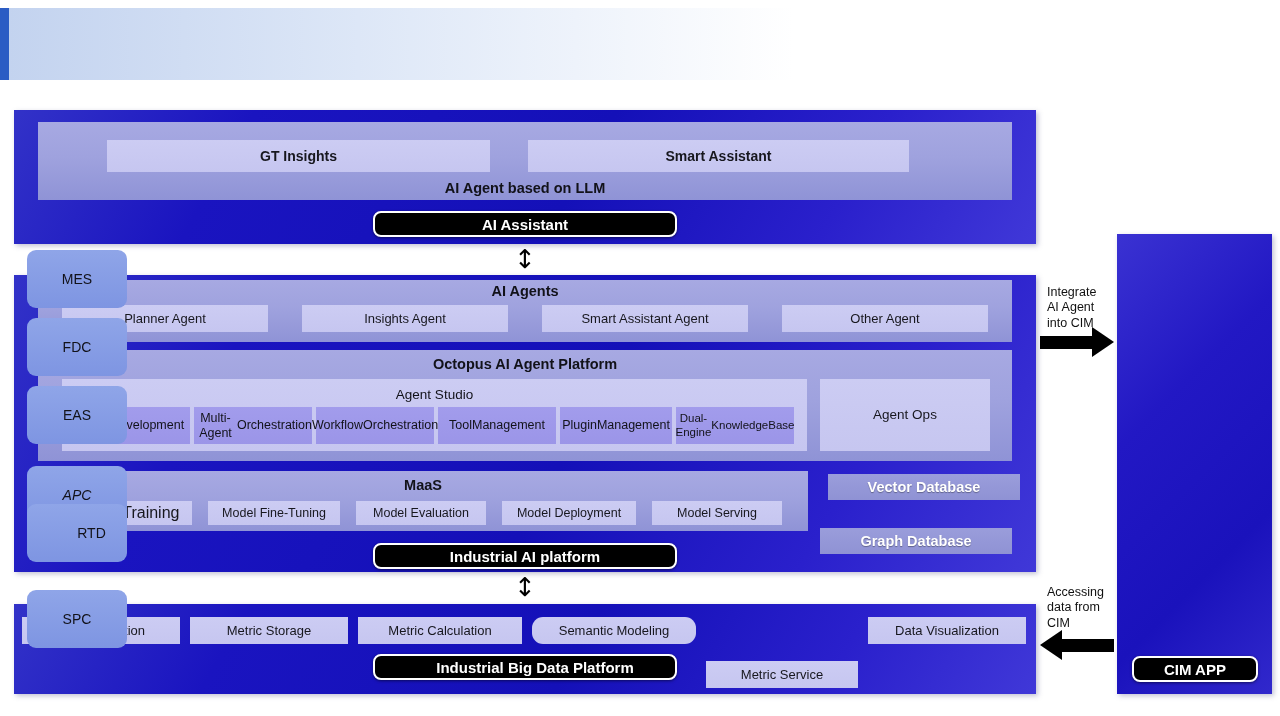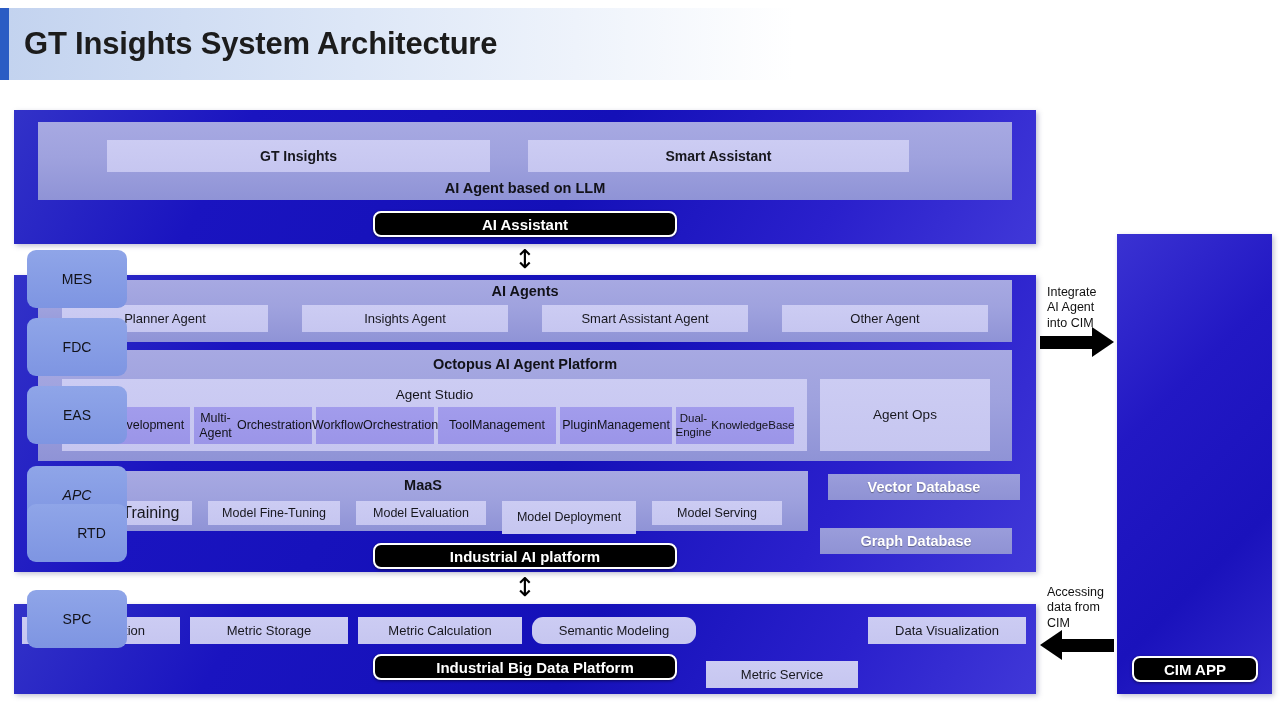--- a/index.html
+++ b/index.html
@@ -171,21 +171,20 @@
     justify-content: center;
     font-size: 14px;
     color: #121219;
   }
 </style>
 </head>
 <body>
 
 <div class="title-bar">
   <div class="title-accent"></div>
-  <div class="title-text">GT Insights System Architecture</div>
 </div>
 
 <div class="outer-panel" style="left:14px; top:110px; width:1022px; height:134px;">
 </div>
 
 <div class="inner-panel" style="left:38px; top:122px; width:974px; height:78px;">
 </div>
 
 <div class="light-box" style="left:107px; top:140px; width:383px; height:32px; font-weight:bold; font-size:14px;">GT Insights</div>
 
@@ -250,21 +249,21 @@
 
 <div class="light-box" style="left:820px; top:379px; width:170px; height:72px; font-size:13.5px;">Agent Ops</div>
 
 <div class="inner-panel" style="left:38px; top:471px; width:770px; height:60px;">
 </div>
 <div class="band-label" style="left:38px; top:477px; width:770px;">MaaS</div>
 
 <div class="light-box" style="left:62px; top:501px; width:130px; height:24px; font-size:16px;">Model Training</div>
 <div class="light-box" style="left:208px; top:501px; width:132px; height:24px; font-size:12.5px;">Model Fine-Tuning</div>
 <div class="light-box" style="left:356px; top:501px; width:130px; height:24px; font-size:12.5px;">Model Evaluation</div>
-<div class="light-box" style="left:502px; top:501px; width:134px; height:33px; font-size:12.5px;">Model Deployment</div>
+<div class="light-box" style="left:502px; top:501px; width:134px; height:24px; font-size:12.5px;">Model Deployment</div>
 <div class="light-box" style="left:652px; top:501px; width:130px; height:24px; font-size:12.5px;">Model Serving</div>
 
 <div class="db-box" style="left:820px; top:474px; width:192px; height:26px;margin-left:8px;">Vector Database</div>
 <div class="db-box" style="left:820px; top:506px; width:192px; height:26px;margin-top:22px;">Graph Database</div>
 
 <div class="pill" style="left:373px; top:543px; width:304px; height:26px;">Industrial AI platform</div>
 
 <div class="v-arrow" style="left:515px; top:574px; height:26px;">↕</div>
 
 <div class="outer-panel" style="left:14px; top:604px; width:1022px; height:90px;">

